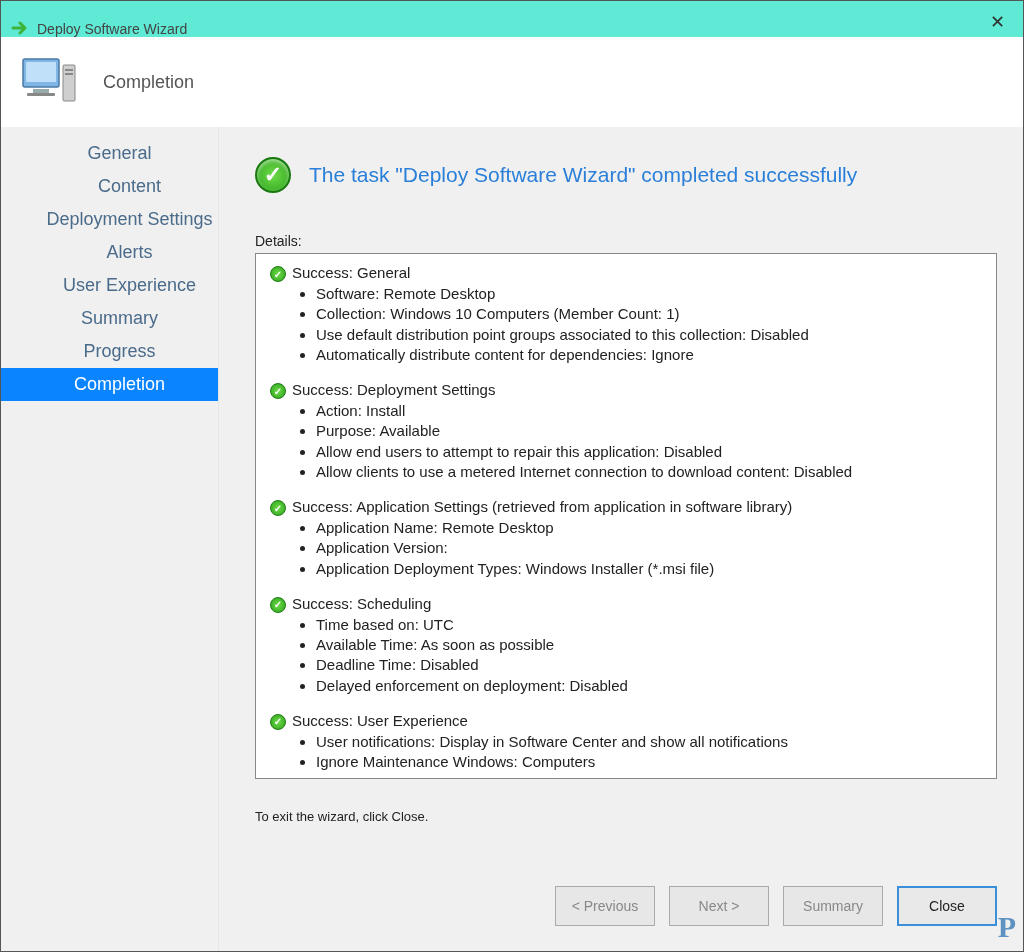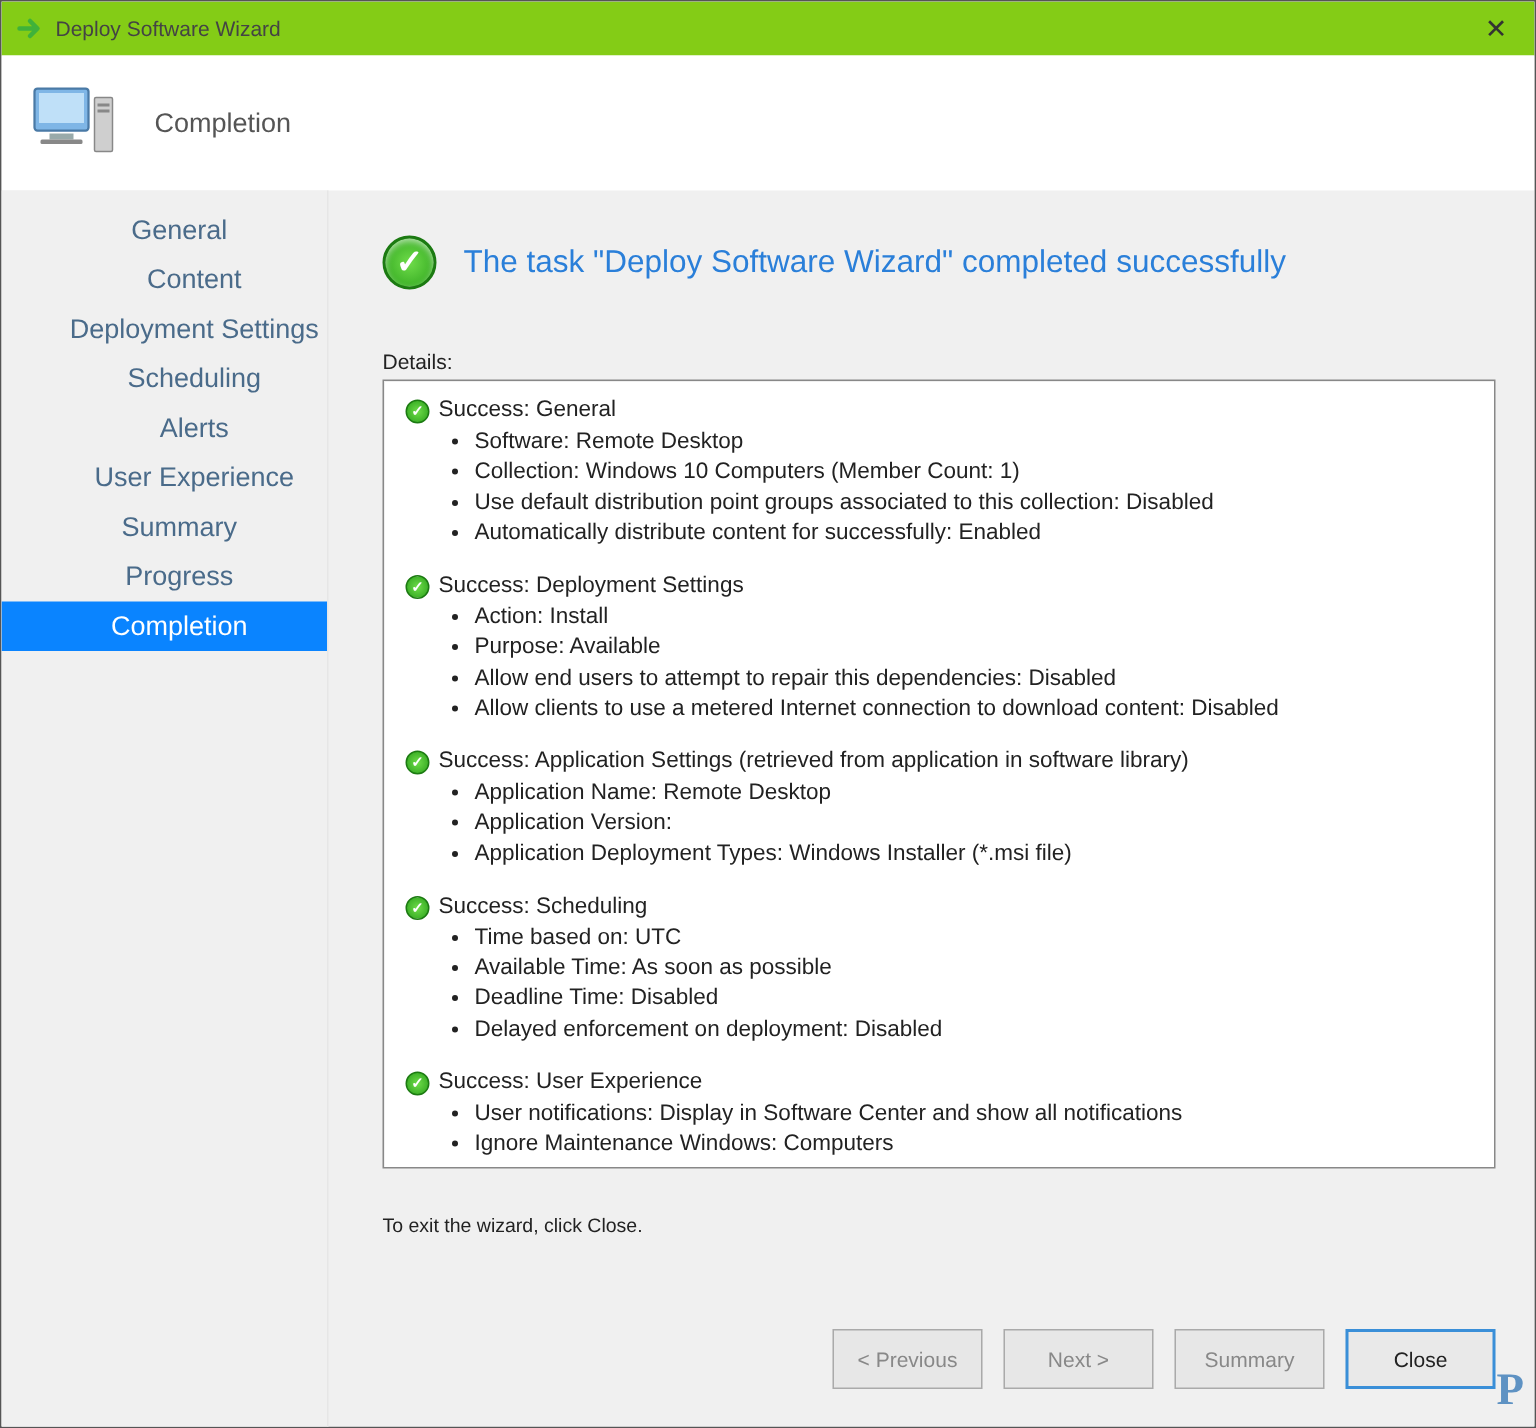--- a/index.html
+++ b/index.html
@@ -10,24 +10,24 @@
     background: #fff;
     color: #333;
     width: 1024px;
     height: 952px;
     overflow: hidden;
     border: 1px solid #555;
   }
   
   .titlebar {
     display: flex;
-    align-items: center;
+    align-items: flex-end;
     height: 36px;
     padding: 0 10px;
-    background: #84cc16;
+    background: #5eead4;
     font-size: 14px;
     color: #444;
   }
   .titlebar .arrow-icon {
     width: 18px; height: 18px; margin-right: 8px;
     display: inline-flex; align-items: center; justify-content: center;
   }
   .titlebar .spacer { flex: 1; }
   .titlebar .close-x {
     font-size: 18px;
@@ -203,21 +203,20 @@
   </span>
   <span class="page-title">Completion</span>
 </div>
 
 <div class="body">
 
   <div class="sidebar" id="sidebar">
       <div class="sidebar-item">General</div>
       <div class="sidebar-item sub">Content</div>
       <div class="sidebar-item sub">Deployment Settings</div>
-      <div class="sidebar-item sub">Scheduling</div>
       <div class="sidebar-item sub">Alerts</div>
       <div class="sidebar-item sub">User Experience</div>
       <div class="sidebar-item">Summary</div>
       <div class="sidebar-item">Progress</div>
       <div class="sidebar-item selected">Completion</div>
     </div>
 
   <div class="content">
 
     <div class="success-line">
@@ -230,32 +229,32 @@
     <div class="details-box" id="details-box">
         <div class="group">
           <div class="group-head">
             <span class="small-check">✓</span>
             <span>Success: General</span>
           </div>
           <ul>
             <li>Software: Remote Desktop</li>
             <li>Collection: Windows 10 Computers (Member Count: 1)</li>
             <li>Use default distribution point groups associated to this collection: Disabled</li>
-            <li>Automatically distribute content for successfully: Enabled</li>
+            <li>Automatically distribute content for dependencies: Ignore</li>
           </ul>
         </div>
         <div class="group">
           <div class="group-head">
             <span class="small-check">✓</span>
             <span>Success: Deployment Settings</span>
           </div>
           <ul>
             <li>Action: Install</li>
             <li>Purpose: Available</li>
-            <li>Allow end users to attempt to repair this dependencies: Disabled</li>
+            <li>Allow end users to attempt to repair this application: Disabled</li>
             <li>Allow clients to use a metered Internet connection to download content: Disabled</li>
           </ul>
         </div>
         <div class="group">
           <div class="group-head">
             <span class="small-check">✓</span>
             <span>Success: Application Settings (retrieved from application in software library)</span>
           </div>
           <ul>
             <li>Application Name: Remote Desktop</li>

